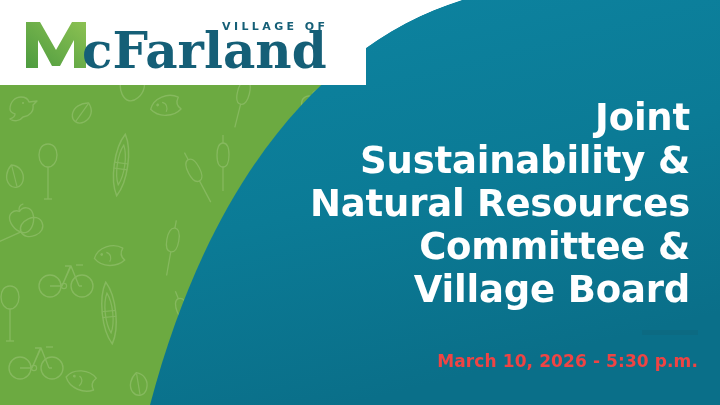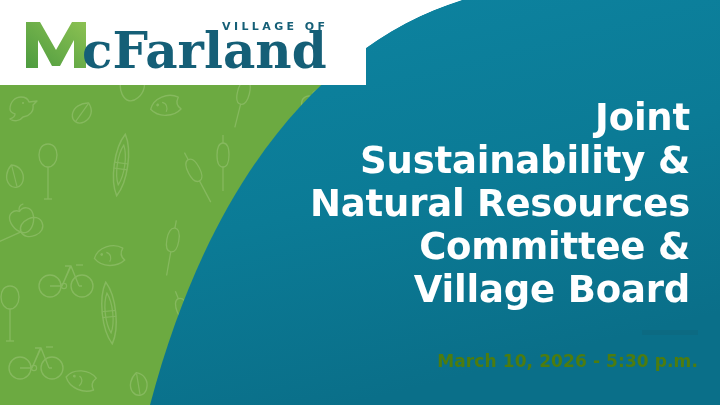--- a/index.html
+++ b/index.html
@@ -70,21 +70,21 @@
     right:22px;top:330px;
     width:56px;height:5px;
     background:#0c6a82;
     z-index:5;
   }
 
   #meeting-date{
     position:absolute;
     right:22px;top:350px;
     margin:0;
-    color:#4d7c0f;
+    color:#ef4444;
     font-family:"DejaVu Sans",sans-serif;
     font-weight:700;
     font-size:17px;
     line-height:22px;
     letter-spacing:.1px;
     text-align:right;
     z-index:5;
   }
 </style>
 </head>

